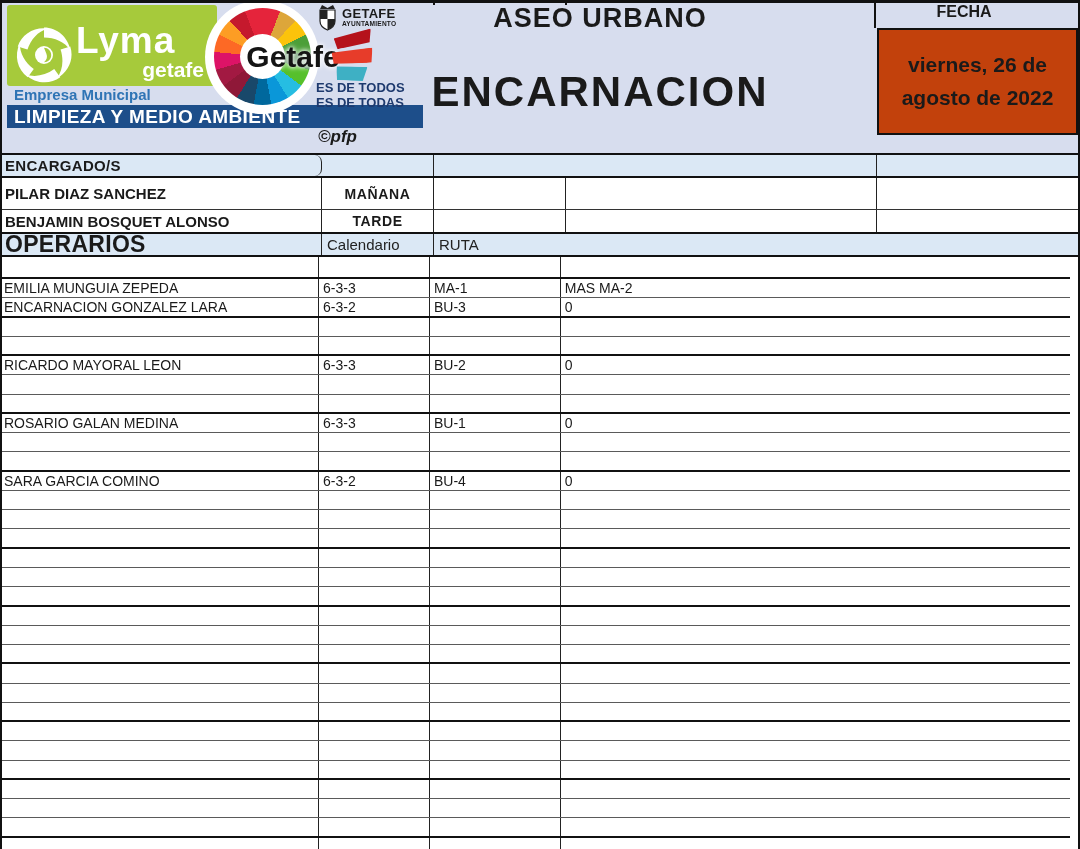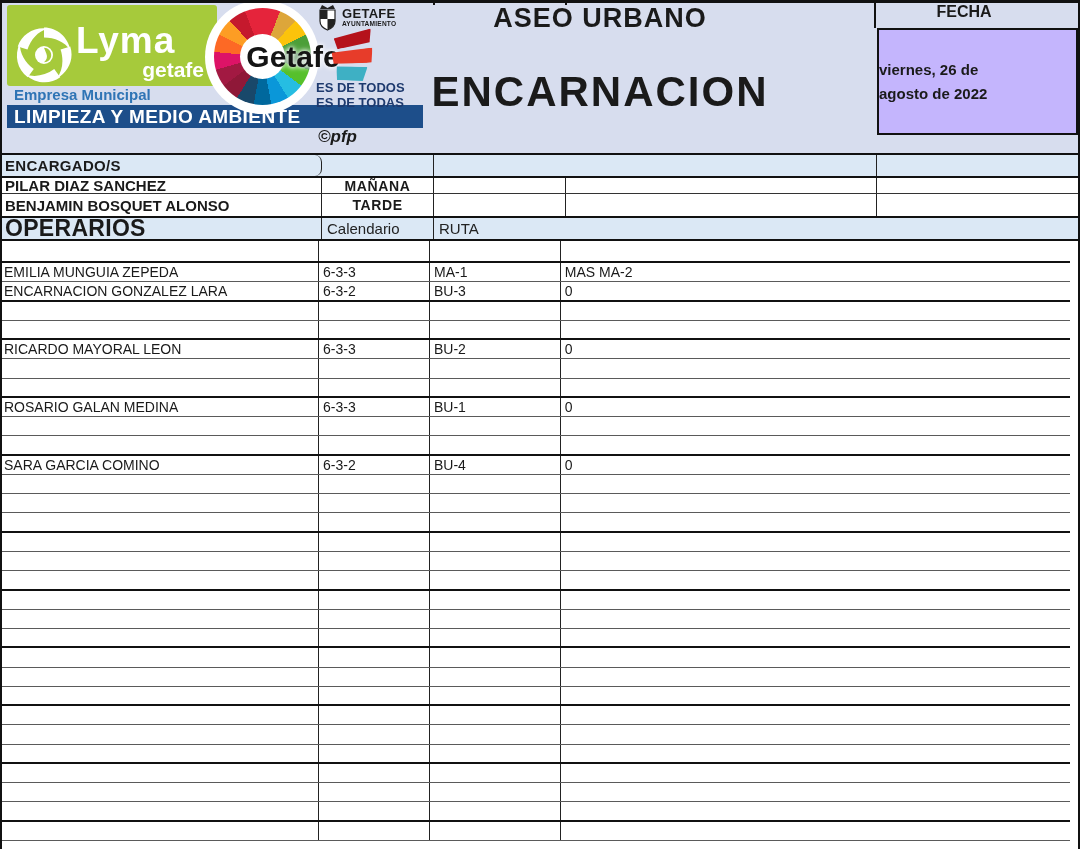--- a/index.html
+++ b/index.html
@@ -50,23 +50,23 @@
   .ayto-shield{left:317px;top:4px;width:21px;height:27px;}
   .ayto-name{left:342px;top:6px;font-size:13px;font-weight:800;letter-spacing:.3px;}
   .ayto-sub{left:342px;top:20px;font-size:6.6px;font-weight:700;letter-spacing:.2px;}
   .slogan-1{left:316px;top:80px;font-size:13px;font-weight:800;color:var(--slogan-navy);}
   .slogan-2{left:316px;top:95px;font-size:13px;font-weight:800;color:var(--slogan-navy);}
 
   .aseo-title{left:440px;top:3px;width:320px;text-align:center;font-size:27px;font-weight:800;letter-spacing:1px;}
   .zona-title{left:410px;top:68px;width:380px;text-align:center;font-size:42px;font-weight:800;letter-spacing:2px;}
 
   .fecha-label{left:877px;top:3px;width:174px;text-align:center;font-size:16px;font-weight:800;}
-  .fecha-box{left:877px;top:28px;width:201px;height:107px;background:#c4b5fd;border:2px solid #111;
-             display:flex;flex-direction:column;justify-content:center;align-items:flex-start;
-             font-size:15px;font-weight:700;line-height:1.55;}
+  .fecha-box{left:877px;top:28px;width:201px;height:107px;background:#c2410c;border:2px solid #111;
+             display:flex;flex-direction:column;justify-content:center;align-items:center;
+             font-size:21px;font-weight:700;line-height:1.55;}
   .fecha-cell-border{left:874px;top:0;width:2px;height:28px;background:#111;}
   .tick{top:0;width:1.5px;height:5px;background:#111;}
 
   
   .row{display:flex;width:1080px;border-bottom:1px solid #4d4d4d;background:#fff;}
   .row.band{background:var(--band-bg);}
   .row.bb2{border-bottom:2px solid #111;}
   .cell{height:100%;border-right:1px solid #222;overflow:hidden;white-space:nowrap;
         display:flex;align-items:center;padding-left:5px;}
   .cell.last{border-right:none;}
@@ -151,21 +151,21 @@
     <div class="abs tick" style="left:565px;"></div>
   </div>
 
   <div>
     <div class="row band bb2" style="height:23px;">
       <div class="cell c1 enc-label">ENCARGADO/S</div>
       <div class="cell c2"></div>
       <div class="cell c34"></div>
       <div class="cell c5 last"></div>
     </div>
-    <div class="row" style="height:16px;border-bottom-color:#333;text-align:right;">
+    <div class="row" style="height:32px;border-bottom-color:#333;text-align:right;">
       <div class="cell c1 enc-name">PILAR DIAZ SANCHEZ</div>
       <div class="cell c2 center turno">MAÑANA</div>
       <div class="cell c3"></div>
       <div class="cell c4"></div>
       <div class="cell c5 last"></div>
     </div>
     <div class="row bb2" style="height:24px;">
       <div class="cell c1 enc-name">BENJAMIN BOSQUET ALONSO</div>
       <div class="cell c2 center turno">TARDE</div>
       <div class="cell c3"></div>

